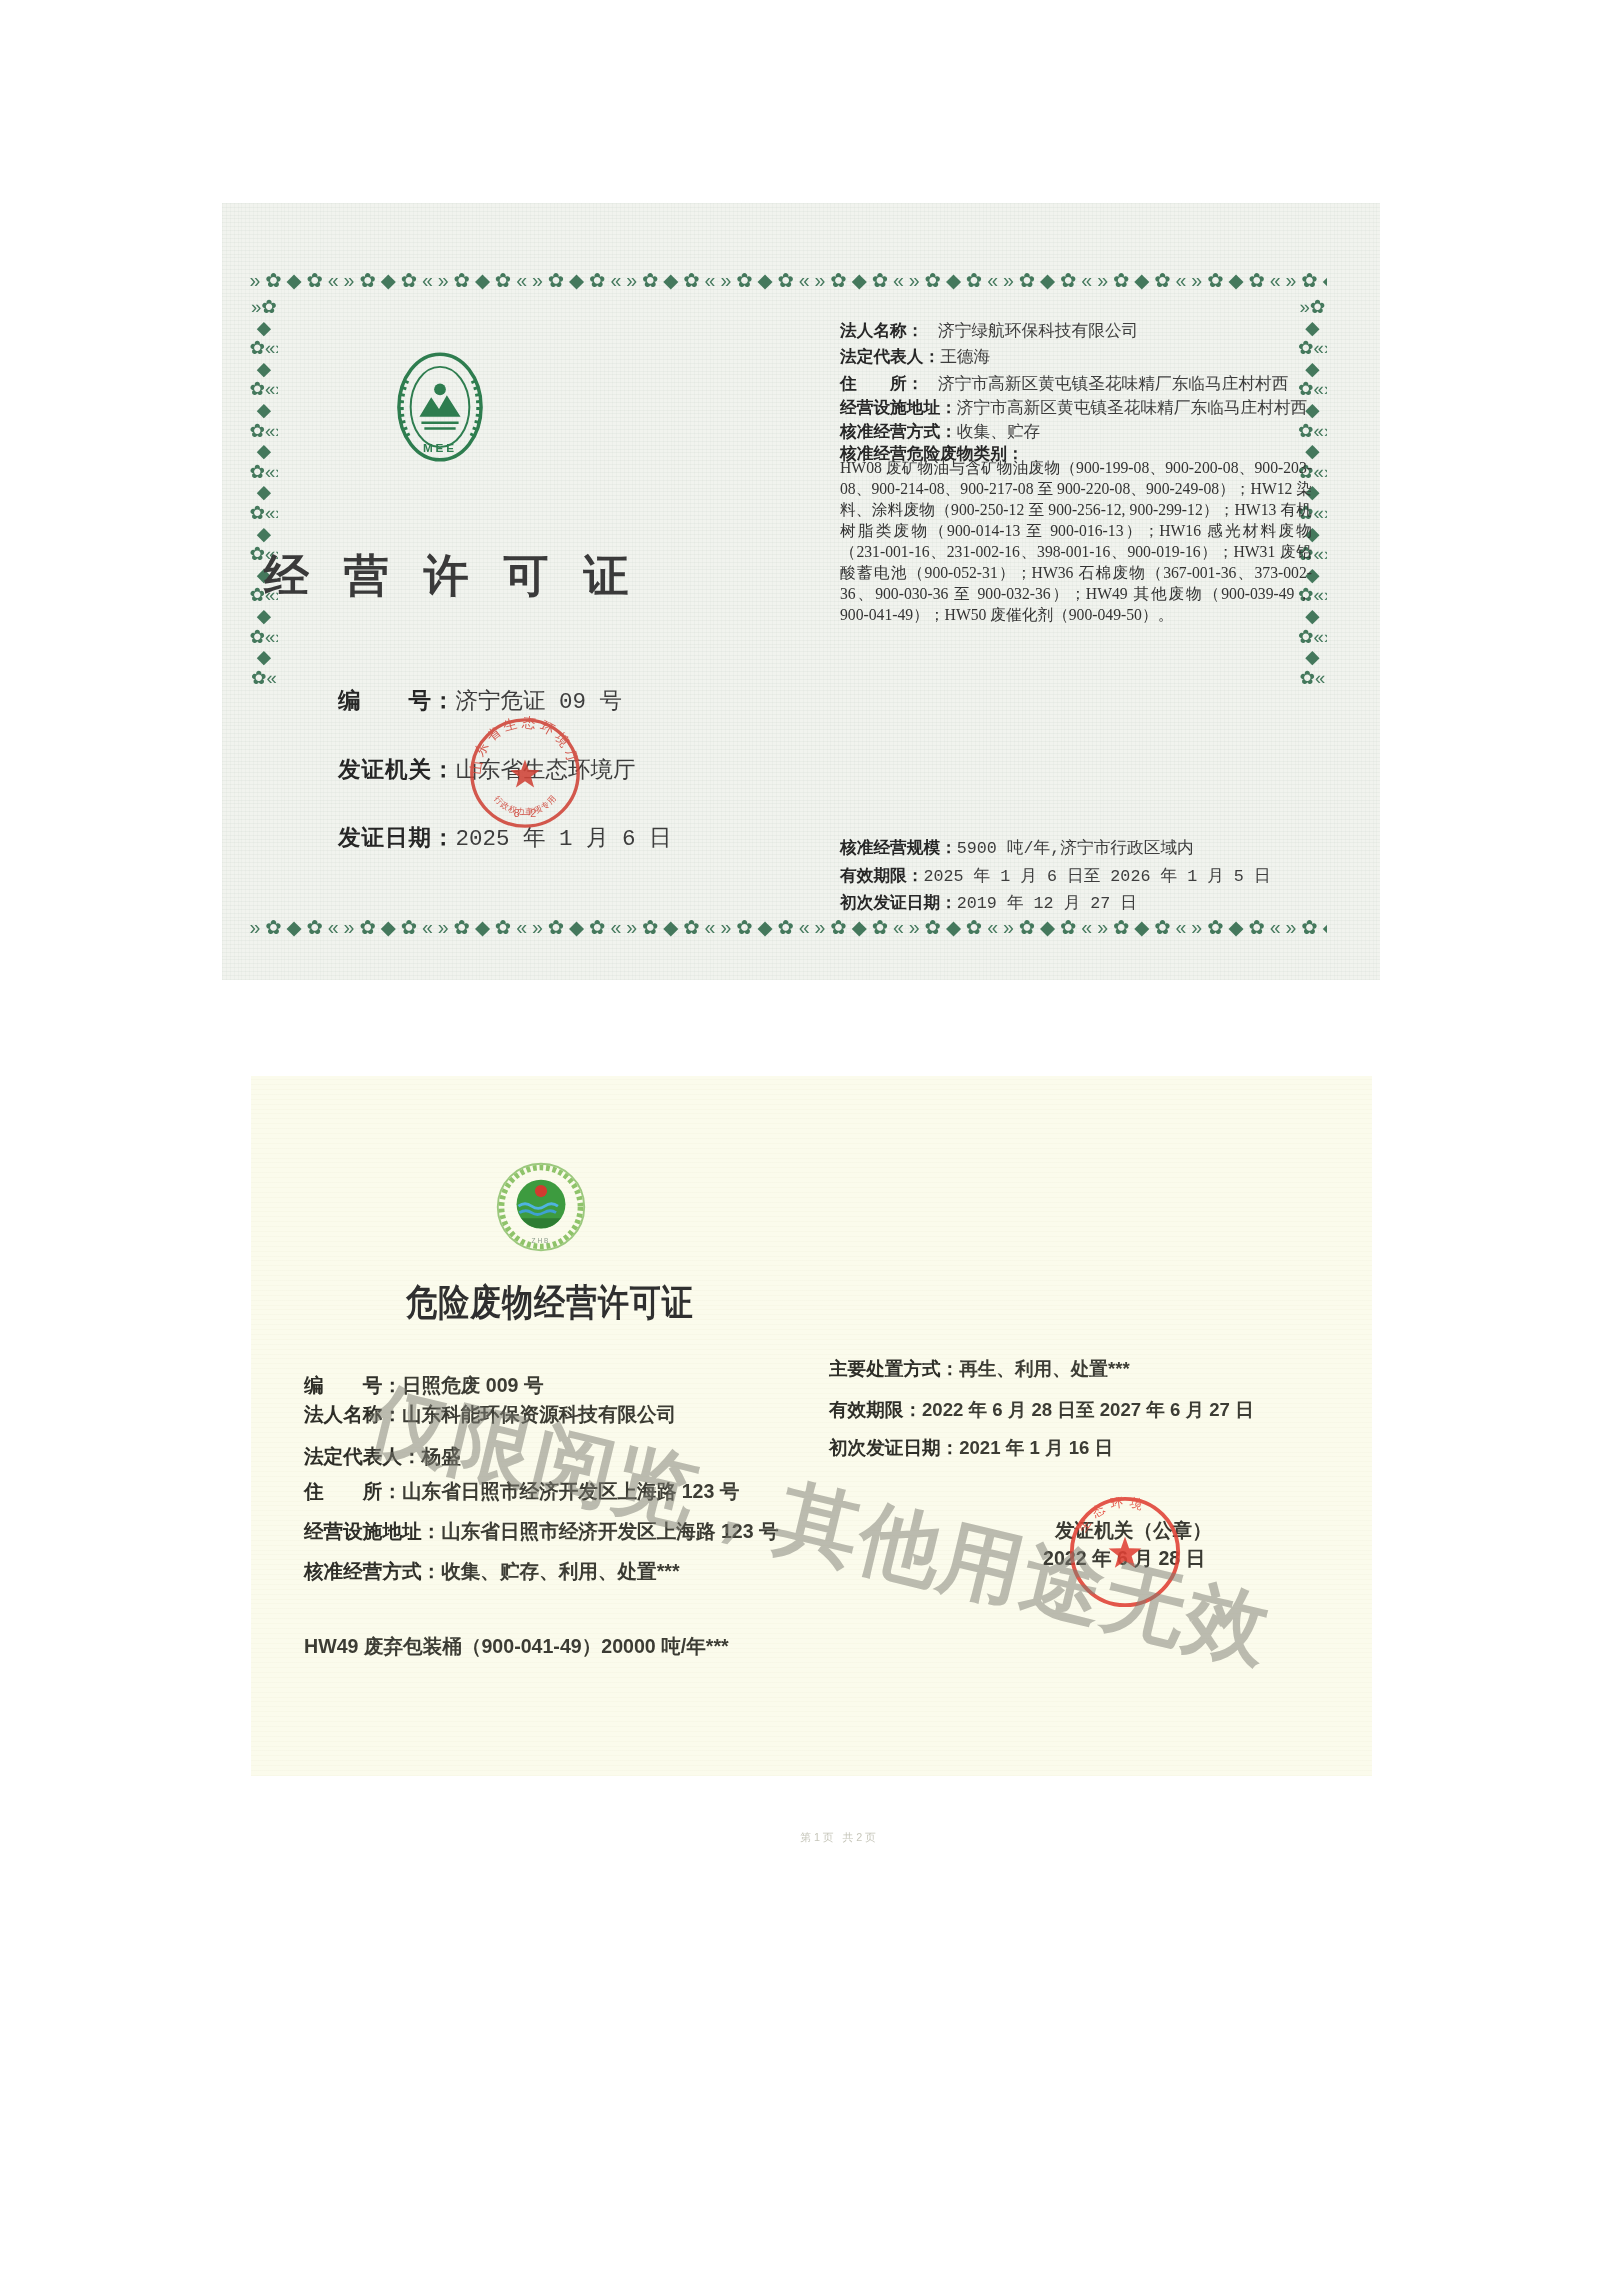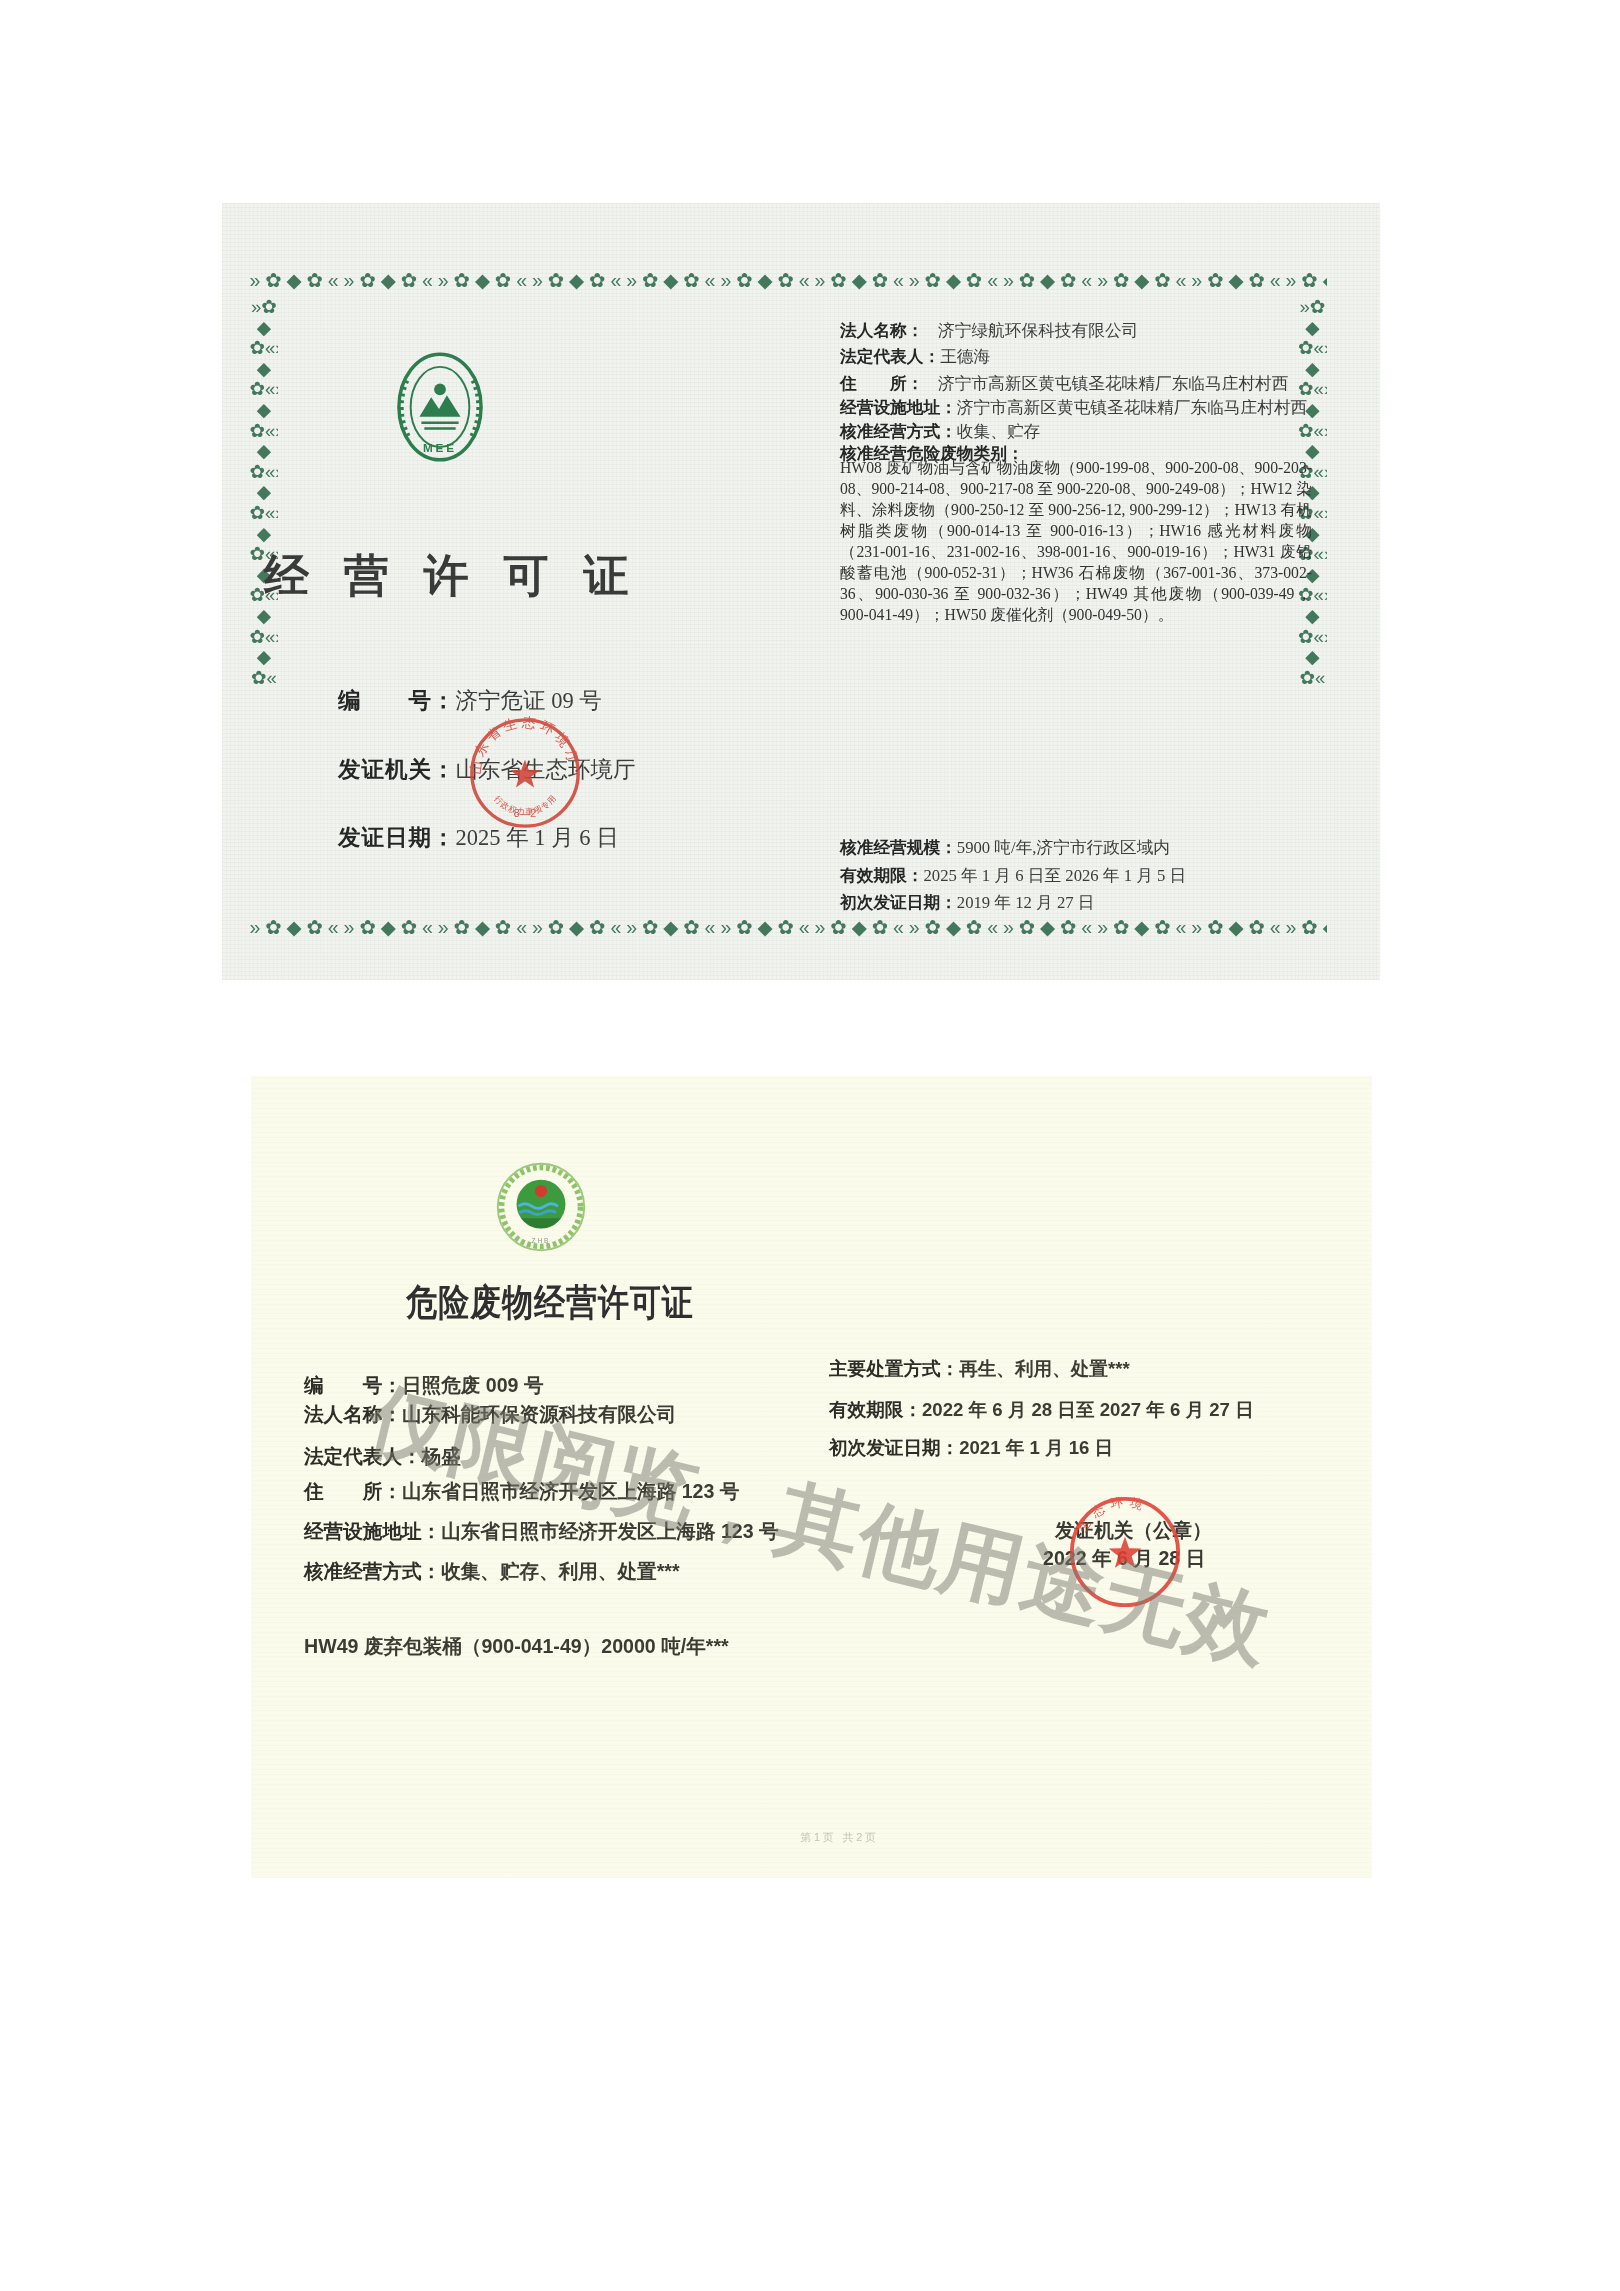--- a/index.html
+++ b/index.html
@@ -16,34 +16,34 @@
   }
   .orn{position:absolute;color:#44785c;overflow:hidden;user-select:none;}
   .orn-h{height:33px;font-size:19.6px;line-height:33px;letter-spacing:4.9px;white-space:nowrap;}
   .orn-v{width:29px;font-size:18.6px;line-height:20.6px;word-break:break-all;letter-spacing:0;text-align:center;}
 
   .c1-title{position:absolute;left:19.6px;width:421px;text-align:center;
     font-family:"Liberation Serif",serif;font-weight:bold;color:#3a3a3a;
     font-size:45px;letter-spacing:11.8px;}
   .row{position:absolute;white-space:nowrap;}
   .lbl{font-weight:bold;color:#262626;}
-  .val{font-family:Liberation Serif, serif;color:#3d3d3d;}
+  .val{font-family:Liberation Mono, monospace;color:#3d3d3d;}
   .c1-left{font-size:22.5px;}
   .c1-left .lbl{letter-spacing:1px;}
   .c1-right{font-size:16.7px;}
   .c1-right .lbl{display:inline-block;}
   .minw{min-width:98px;}
   .c1-par{position:absolute;left:618px;top:254px;width:472px;
     font-family:"Liberation Serif",serif;font-size:15.7px;line-height:21px;
     color:#333;text-align:justify;}
   .c1-bot{font-size:16.7px;}
 
   
   #cert2{
-    position:absolute;left:251px;top:1076px;width:1121px;height:802px;
+    position:absolute;left:251px;top:1076px;width:1121px;height:700px;
     background-color:#fbfbec;
     background-image:repeating-linear-gradient(0deg, rgba(220,218,190,.10) 0 1px, transparent 1px 4.9px);
   }
   .c2-title{position:absolute;left:93px;top:202px;width:412px;text-align:center;
     font-family:"Liberation Serif",serif;font-weight:bold;color:#2f2f2f;
     font-size:37px;letter-spacing:1px;transform:scaleX(.84);transform-origin:center;}
   .c2-row{position:absolute;font-size:19.6px;white-space:nowrap;color:#35352f;}
   .c2-row .lbl{font-weight:bold;color:#2e2e28;}
   .c2-row .val{font-family:"Liberation Sans",sans-serif;font-weight:bold;color:#3c3c34;}
   .c2-right{font-size:18.6px;}

